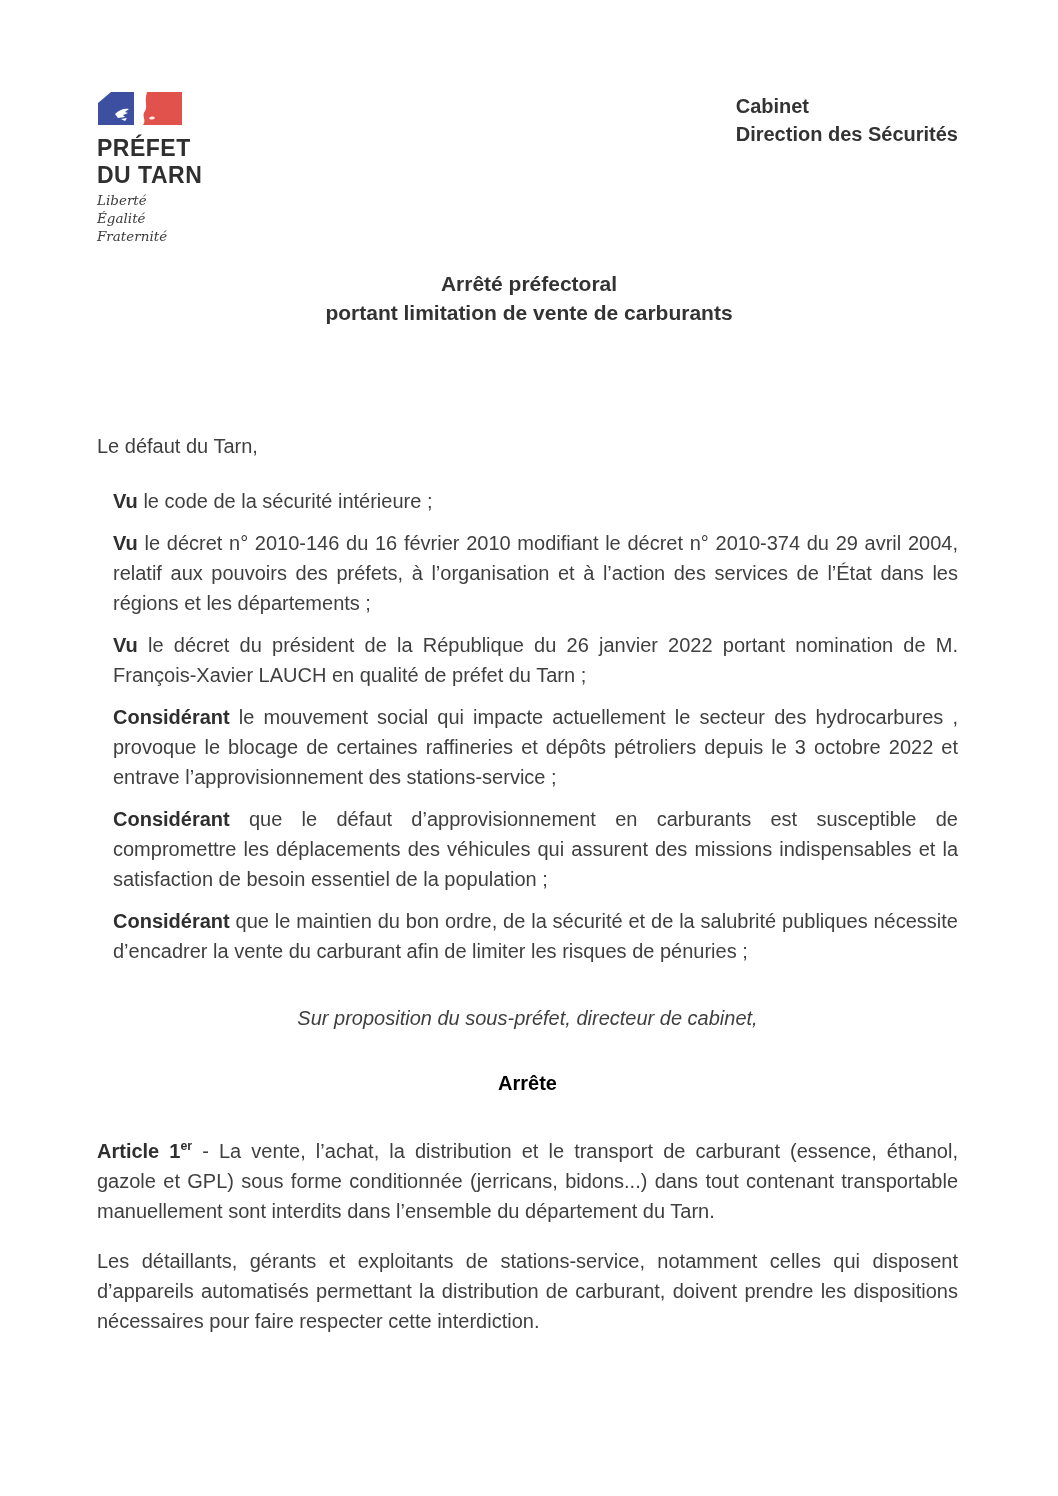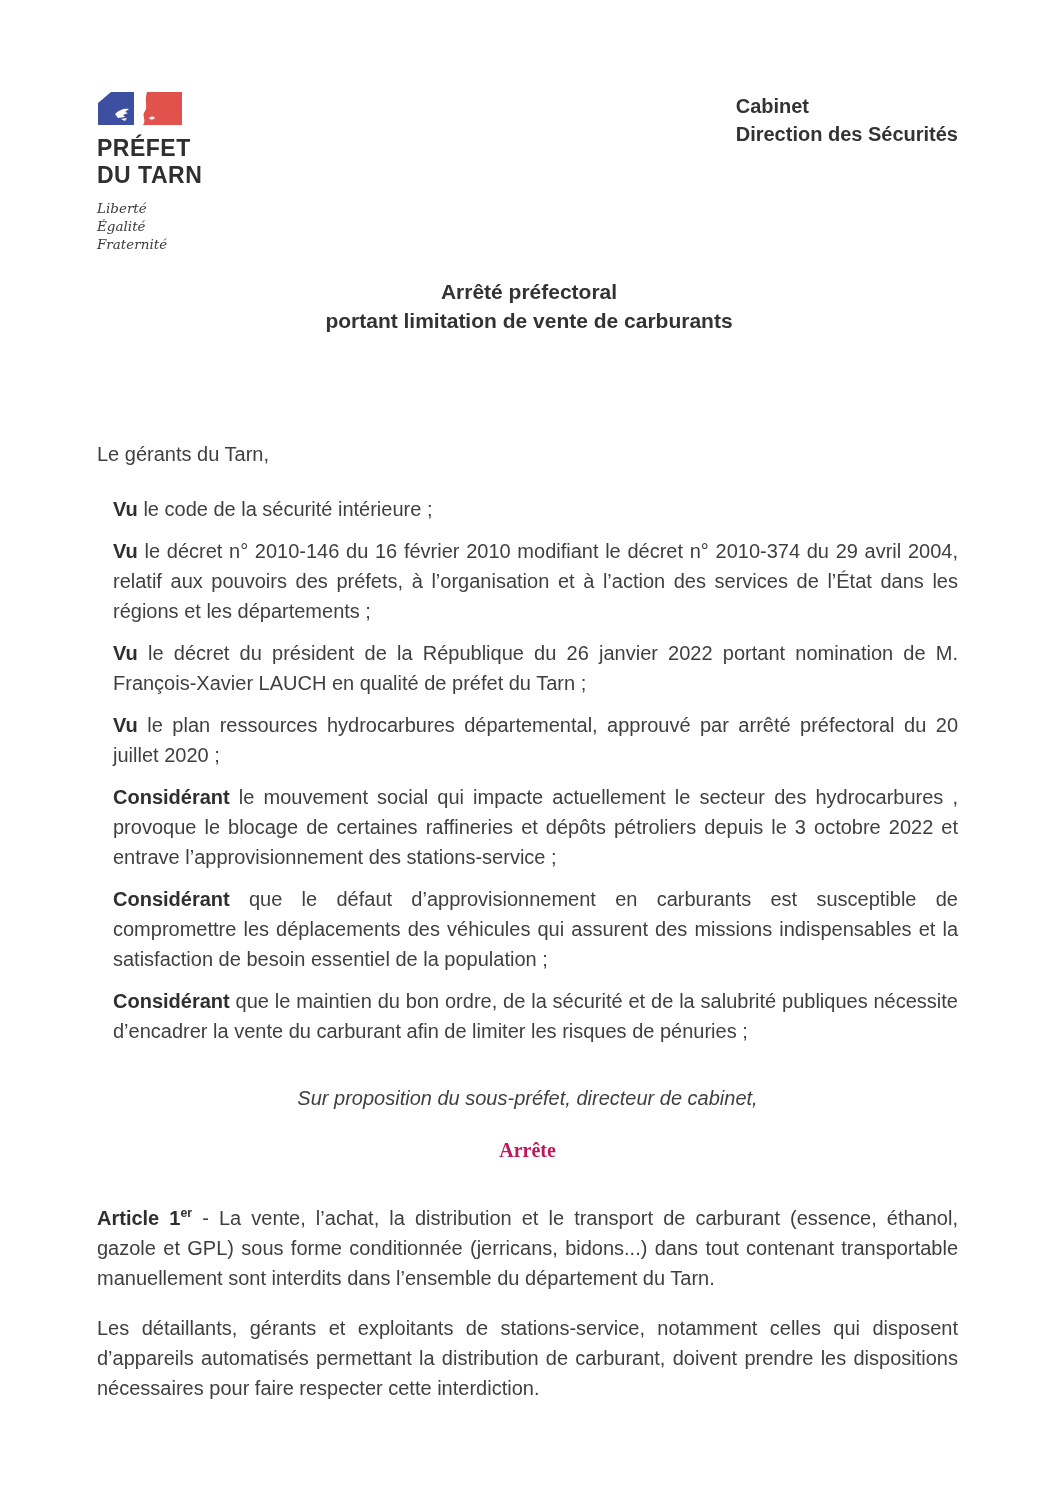--- a/index.html
+++ b/index.html
@@ -24,21 +24,21 @@
   .flag { display: block; }
   .prefet-name {
     margin-top: 7px;
     font-weight: bold;
     font-size: 23px;
     line-height: 27px;
     color: #2f2f2f;
     letter-spacing: 0.5px;
   }
   .motto {
-    margin-top: 10px;
+    margin-top: 2px;
     font-family: "DejaVu Serif", serif;
     font-style: italic;
     font-size: 13.5px;
     line-height: 18px;
     color: #3a3a3a;
   }
   .service-block {
     text-align: left;
     font-weight: bold;
     font-size: 20px;
@@ -65,25 +65,24 @@
     margin: 0 0 12px 16px;
     text-align: justify;
   }
   p.recital strong, .article strong { color: #2f2f2f; }
   .proposition {
     margin-top: 37px;
     text-align: center;
     font-style: italic;
   }
   .decree-heading {
-    margin-top: 22px;
+    margin-top: 35px;
     text-align: center;
     font-weight: bold;
-    color: #be185d;
-    font-family: Liberation Serif, serif;
+    color: #000000;
   }
   .article {
     margin-top: 38px;
     text-align: justify;
   }
   .article sup { font-size: 0.62em; line-height: 0; }
   .closing {
     margin-top: 18px;
     text-align: justify;
   }
@@ -116,27 +115,26 @@
       <div>Direction des Sécurités</div>
     </div>
   </div>
 
   <div class="doc-title">
     <div>Arrêté préfectoral</div>
     <div>portant limitation de vente de carburants</div>
   </div>
 
   <div class="content">
-    <div class="salutation">Le gérants du Tarn,</div>
+    <div class="salutation">Le défaut du Tarn,</div>
 
     <div class="recitals">
       <p class="recital"><strong>Vu</strong> <span>le code de la sécurité intérieure ;</span></p>
       <p class="recital"><strong>Vu</strong> <span>le décret n° 2010-146 du 16 février 2010 modifiant le décret n° 2010-374 du 29 avril 2004, relatif aux pouvoirs des préfets, à l’organisation et à l’action des services de l’État dans les régions et les départements ;</span></p>
       <p class="recital"><strong>Vu</strong> <span>le décret du président de la République du 26 janvier 2022 portant nomination de M. François-Xavier LAUCH en qualité de préfet du Tarn ;</span></p>
-      <p class="recital"><strong>Vu</strong> <span>le plan ressources hydrocarbures départemental, approuvé par arrêté préfectoral du 20 juillet 2020 ;</span></p>
       <p class="recital"><strong>Considérant</strong> <span>le mouvement social qui impacte actuellement le secteur des hydrocarbures , provoque le blocage de certaines raffineries et dépôts pétroliers depuis le 3 octobre 2022 et entrave l’approvisionnement des stations-service ;</span></p>
       <p class="recital"><strong>Considérant</strong> <span>que le défaut d’approvisionnement en carburants est susceptible de compromettre les déplacements des véhicules qui assurent des missions indispensables et la satisfaction de besoin essentiel de la population ;</span></p>
       <p class="recital"><strong>Considérant</strong> <span>que le maintien du bon ordre, de la sécurité et de la salubrité publiques nécessite d’encadrer la vente du carburant afin de limiter les risques de pénuries ;</span></p>
     </div>
 
     <div class="proposition">Sur proposition du sous-préfet, directeur de cabinet,</div>
 
     <div class="decree-heading">Arrête</div>
 
     <p class="article"><strong><span>Article 1</span><sup>er</sup></strong> <span>- La vente, l’achat, la distribution et le transport de carburant (essence, éthanol, gazole et GPL) sous forme conditionnée (jerricans, bidons...) dans tout contenant transportable manuellement sont interdits dans l’ensemble du département du Tarn.</span></p>

